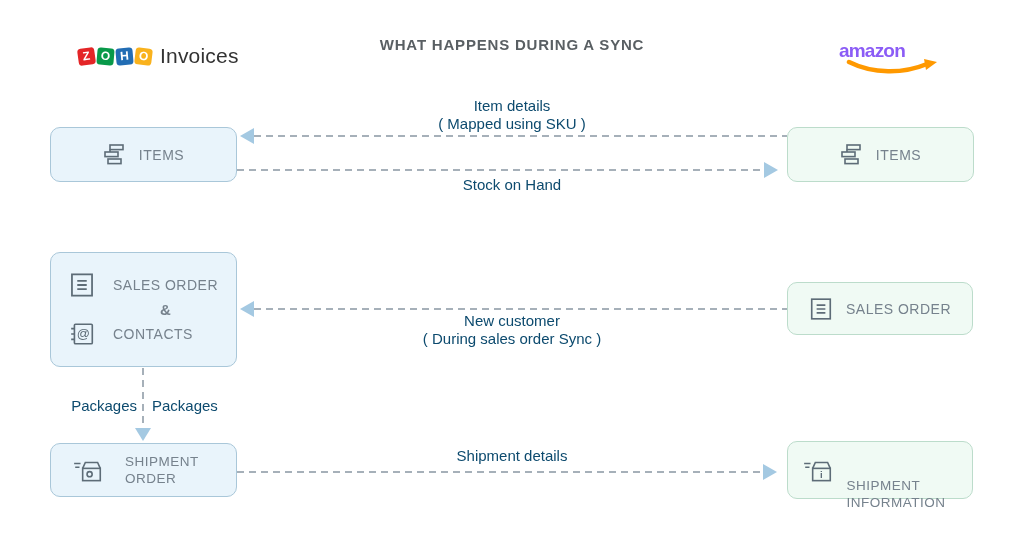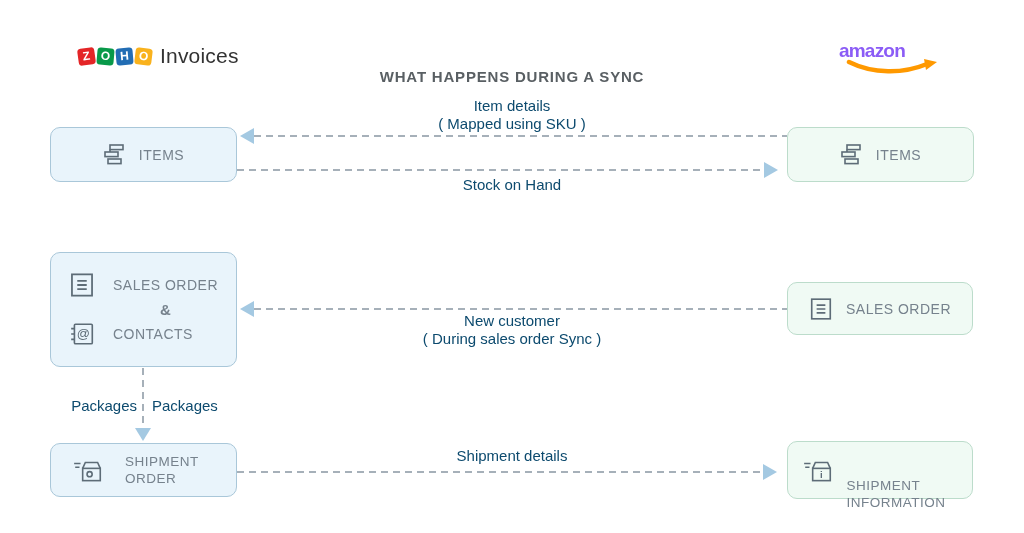--- a/index.html
+++ b/index.html
@@ -10,21 +10,21 @@
   .zoho-logo{position:absolute;left:78px;top:44px;display:flex;align-items:center;gap:2px;}
   .zoho-tile{display:inline-block;width:17px;height:17px;border-radius:3.5px;color:#fff;
              font-weight:bold;font-size:12px;line-height:17px;text-align:center;}
   .tile-0{background:#e42527;transform:rotate(-8deg);}
   .tile-1{background:#089949;transform:rotate(5deg);}
   .tile-2{background:#226db4;transform:rotate(-5deg);}
   .tile-3{background:#f9b21d;transform:rotate(7deg);}
   .zoho-product{margin-left:6px;font-size:21px;color:#333;letter-spacing:0.2px;}
 
   .diagram-title{position:absolute;left:0;right:0;top:36px;text-align:center;
-                 font-size:15px;font-weight:bold;letter-spacing:0.8px;color:#595f63;margin-top:32px;}
+                 font-size:15px;font-weight:bold;letter-spacing:0.8px;color:#595f63;}
 
   .amazon-logo{position:absolute;left:839px;top:38px;width:130px;}
   .amazon-word{font-size:19px;font-weight:bold;letter-spacing:-0.8px;color:#8b5cf6;line-height:26px;}
   .amazon-smile{display:block;margin:-5px 0 0 6px;}
 
   
   .node{position:absolute;border-radius:10px;box-sizing:border-box;display:flex;
         align-items:center;justify-content:center;gap:13px;}
   .node-zoho{background:#e9f4fb;border:1.5px solid #a9c7d9;}
   .node-amazon{background:#f0faf4;border:1.5px solid #bcdccb;}

